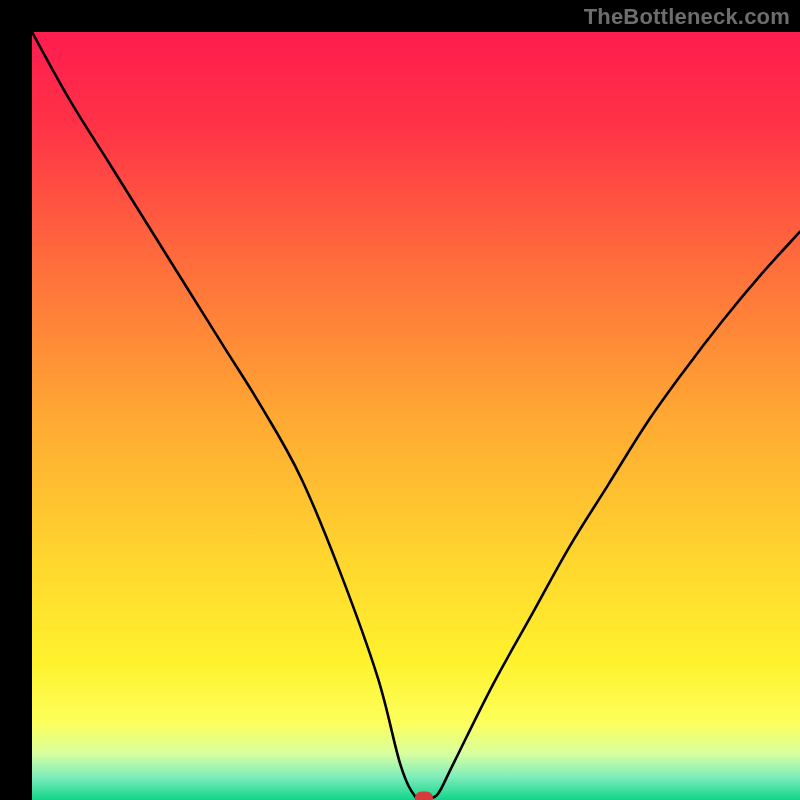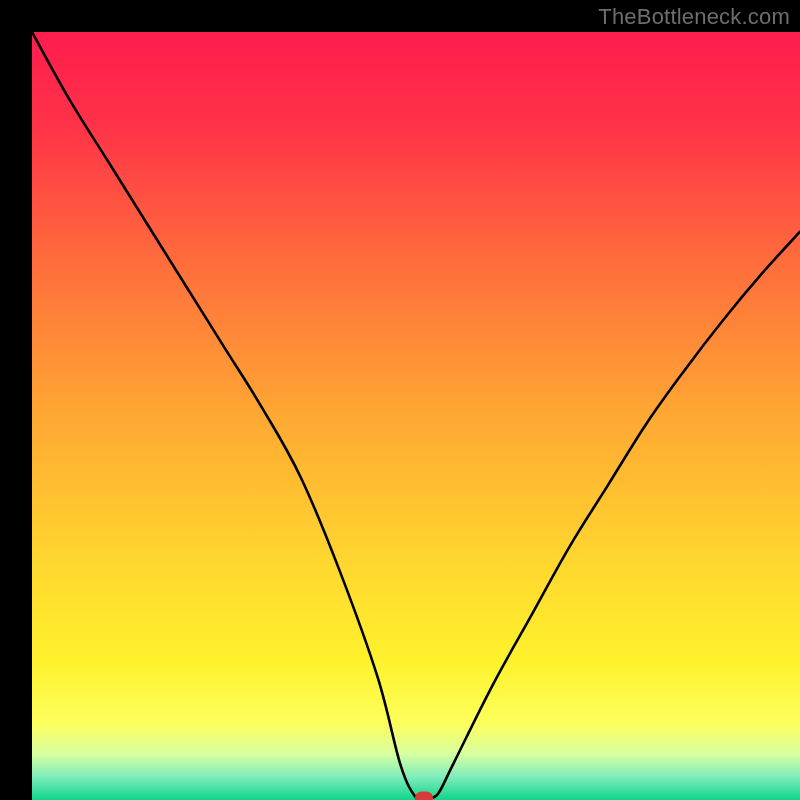--- a/index.html
+++ b/index.html
@@ -18,21 +18,21 @@
     width: 800px;
     height: 800px;
     background: #000;
   }
   .watermark {
     position: absolute;
     top: 4px;
     right: 10px;
     color: #6d6d6d;
     font-size: 22px;
-    font-weight: 400;
+    font-weight: 700;
     letter-spacing: 0.2px;
     z-index: 10;
   }
   .plot-area {
     position: absolute;
     left: 32px;
     top: 32px;
     width: 768px;
     height: 768px;
     overflow: hidden;

